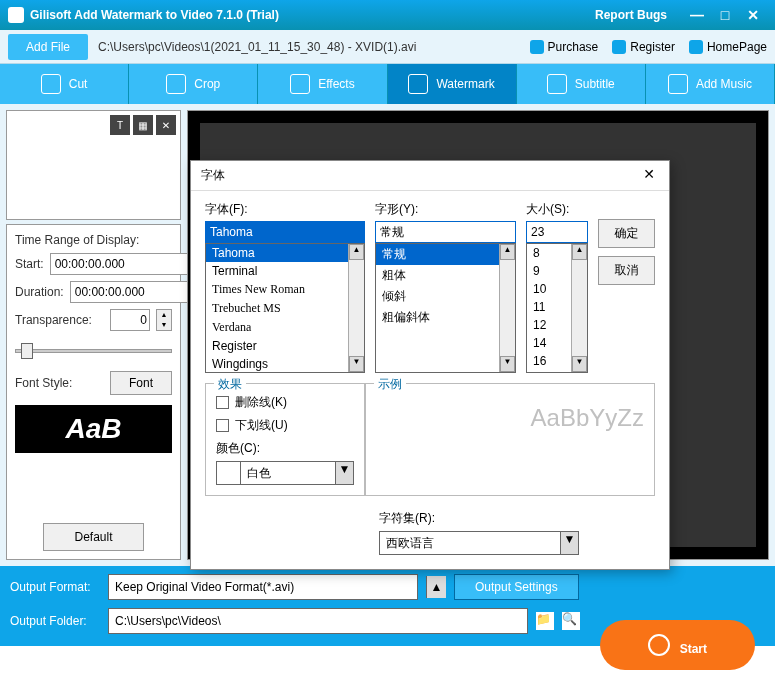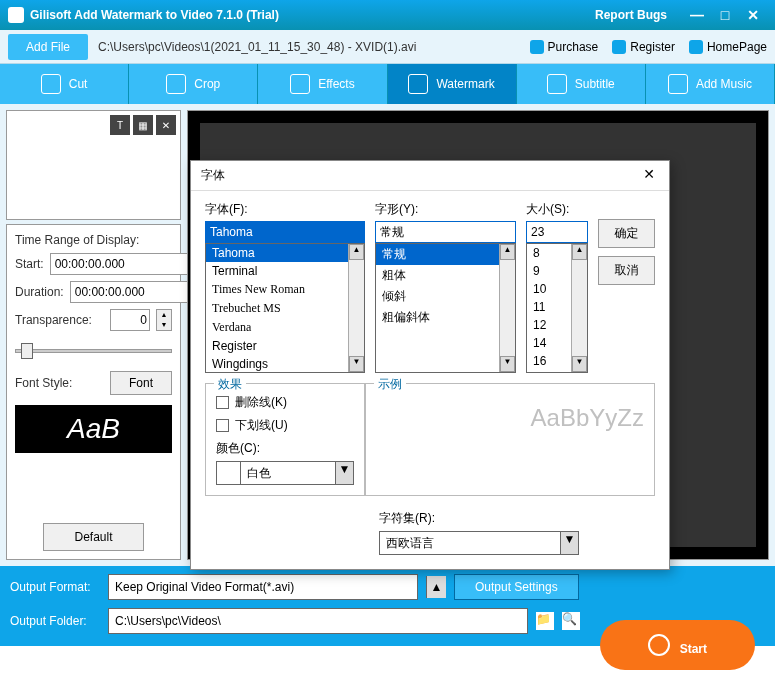--- a/index.html
+++ b/index.html
@@ -27,21 +27,21 @@
 .lbl{color:#333}
 .row{display:flex;align-items:center;gap:6px}
 .time-input{border:1px solid #999;height:22px;padding:2px 4px;flex:1}
 .spin{width:16px;height:22px;border:1px solid #999;background:#eee;display:flex;flex-direction:column;cursor:pointer}
 .spin div{flex:1;text-align:center;font-size:7px;line-height:9px}
 .num-input{width:40px;border:1px solid #999;height:22px;padding:2px;text-align:right}
 .slider{height:20px;position:relative;margin:4px 0}
 .slider-track{height:4px;background:#ccc;border:1px solid #999;position:absolute;top:8px;left:0;right:0}
 .slider-thumb{width:12px;height:16px;background:#eee;border:1px solid #666;position:absolute;top:2px;left:6px;cursor:pointer}
 .font-btn{border:1px solid #999;background:#f0f0f0;padding:4px 18px;cursor:pointer}
-.aab{background:#000;color:#fff;padding:8px;text-align:center;font-size:28px;font-weight:normal;font-style:italic;margin-top:4px}
+.aab{background:#000;color:#fff;padding:8px;text-align:center;font-size:28px;font-weight:bold;font-style:italic;margin-top:4px}
 .default-btn{border:1px solid #999;background:#f0f0f0;padding:6px 30px;margin:10px auto 0;cursor:pointer}
 .right{flex:1;background:#000;border:1px solid #999;padding:12px}
 .right-inner{background:#333;height:100%}
 .bottom{background:#0ea5e9;padding:8px 10px;height:80px}
 .brow{display:flex;align-items:center;gap:8px;margin-bottom:8px}
 .blbl{color:#fff;width:90px}
 .bselect{flex:1;max-width:310px;height:26px;border:1px solid #666;background:#fff;padding:2px 6px;display:flex;align-items:center;justify-content:space-between}
 .bselect-arrow{width:20px;height:22px;background:#ddd;border-left:1px solid #666;display:flex;align-items:center;justify-content:center;cursor:pointer}
 .osettings{background:#38bdf8;color:#fff;border:1px solid #0369a1;padding:5px 20px;cursor:pointer}
 .start-btn{position:absolute;right:20px;bottom:16px;background:#f97316;color:#fff;border-radius:28px;padding:14px 48px;font-size:20px;font-weight:bold;display:flex;align-items:flex-end;gap:10px;cursor:pointer}

